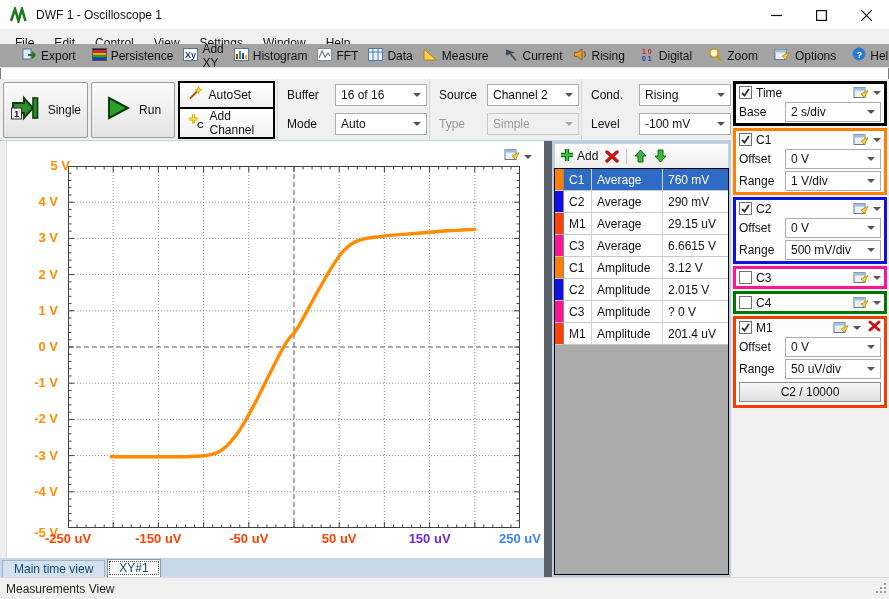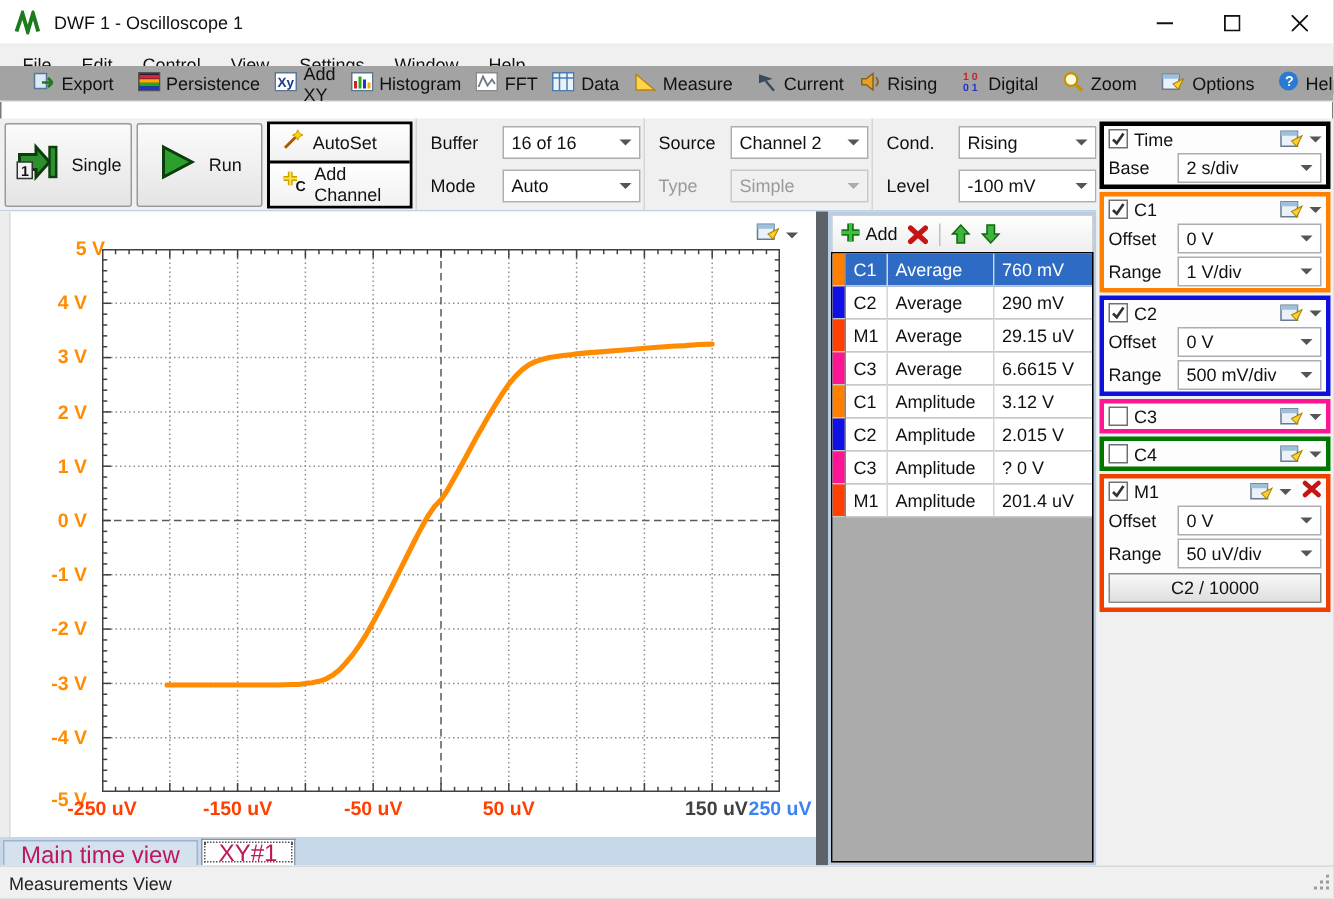--- a/index.html
+++ b/index.html
@@ -71,21 +71,21 @@
   .sect-head .lbl{flex:1}
   .cb{width:13px;height:13px;background:#fff;border:1px solid #707070;display:flex;align-items:center;justify-content:center}
   .sect-row{height:22px;display:flex;align-items:center;padding:0 3px;gap:2px}
   .sect-row .rlabel{width:44px;font-size:12px;color:#111}
   .sect-row .dd{flex:1;width:auto;height:20px}
   .custombtn{margin:2px 3px 3px 3px;height:20px;background:linear-gradient(#f8f8f8,#dedede);border:1px solid #8a8a8a;font-size:12px;text-align:center;line-height:18px;color:#111}
   .propsbox{display:flex;align-items:center;gap:3px}
 
   
   .tabstrip{position:absolute;top:558px;left:0;width:544px;height:19px;background:#c6d8ea;display:flex;align-items:flex-end;padding-left:2px}
-  .tab{font-size:16px;color:#be185d;padding:1px 11px 2px 11px;border:1px solid #9fb4ca;border-bottom:none;background:#d4e1ef;margin-right:2px;height:17px}
+  .tab{font-size:12px;color:#0c4a6e;padding:1px 11px 2px 11px;border:1px solid #9fb4ca;border-bottom:none;background:#d4e1ef;margin-right:2px;height:17px}
   .tab.selected{background:#fff;border-color:#8796a6;outline:1px dotted #555;outline-offset:-3px;height:18px}
 
   
   .statusbar{position:absolute;top:577px;left:0;width:100%;height:22px;background:#f0f0f0;border-top:1px solid #dadada;display:flex;align-items:center;padding-left:6px;font-size:12px;color:#222}
   .grip{position:absolute;right:2px;bottom:2px}
 </style>
 </head>
 <body>
 
 <div class="window">
@@ -555,21 +555,21 @@
           <line x1="0.5" y1="362" x2="6" y2="362" stroke="#404040"></line>
           <line x1="446" y1="362" x2="451.5" y2="362" stroke="#404040"></line>
           <rect x="0.5" y="0.5" width="451" height="361" fill="none" stroke="#404040"></rect>
           <polyline points="43.4,290.7 54.2,290.7 63.3,290.7 72.3,290.7 81.4,290.7 90.4,290.7 99.4,290.7 108.5,290.7 117.5,290.7 126.6,290.3 131.1,290.3 135.6,289.6 140.1,289.2 144.6,288.2 149.2,286.7 153.7,284.2 158.2,280.6 162.7,275.8 167.2,270.4 171.8,263.9 176.3,256.7 180.8,248.7 185.3,240.4 189.8,231.7 194.4,222.6 198.9,213.6 203.4,204.5 207.9,195.5 212.4,186.8 217.0,178.5 221.5,171.9 226.0,167.2 230.5,160.4 235.0,152.4 239.6,144.1 244.1,135.8 248.6,127.4 253.1,119.5 257.6,111.5 262.2,103.9 266.7,96.7 271.2,90.1 275.7,84.7 280.2,80.4 284.8,77.1 289.3,74.9 293.8,73.5 298.3,72.4 302.8,71.7 307.4,71.0 311.9,70.6 316.4,69.9 325.4,69.1 334.5,68.4 343.5,67.7 352.6,67.0 361.6,66.2 370.6,65.5 379.7,64.8 388.7,64.4 397.8,63.7 406.8,63.4" fill="none" stroke="#FF8C00" stroke-width="3.4" stroke-linejoin="round" stroke-linecap="round"></polyline>
         </svg>
       <div id="xlabels">
           <div class="xlab" style="left: 68px; color: rgb(255, 64, 0);">-250 uV</div>
           <div class="xlab" style="left: 158.4px; color: rgb(255, 64, 0);">-150 uV</div>
           <div class="xlab" style="left: 248.8px; color: rgb(255, 64, 0);">-50 uV</div>
           <div class="xlab" style="left: 339.2px; color: rgb(255, 64, 0);">50 uV</div>
-          <div class="xlab" style="left: 429.6px; color: #404040; margin-left: 48px;">150 uV</div>
+          <div class="xlab" style="left: 429.6px; color: #6d28d9;">150 uV</div>
           <div class="xlab" style="left: 520px; color: #3b82f6;">250 uV</div>
         </div>
       <div class="plot-opts">
         <span><svg width="17" height="15">
               <rect x="1" y="2.5" width="11" height="10" fill="#eaf1fa" stroke="#667a90"></rect>
               <rect x="1" y="2.5" width="11" height="3" fill="#9fc0d8"></rect>
               <path d="M8 9 L15 5.5 L11.5 12.5 Z" fill="#ffcf30" stroke="#a88400" stroke-width="0.7"></path>
             </svg></span>
         <i class="dar"></i>
       </div>

